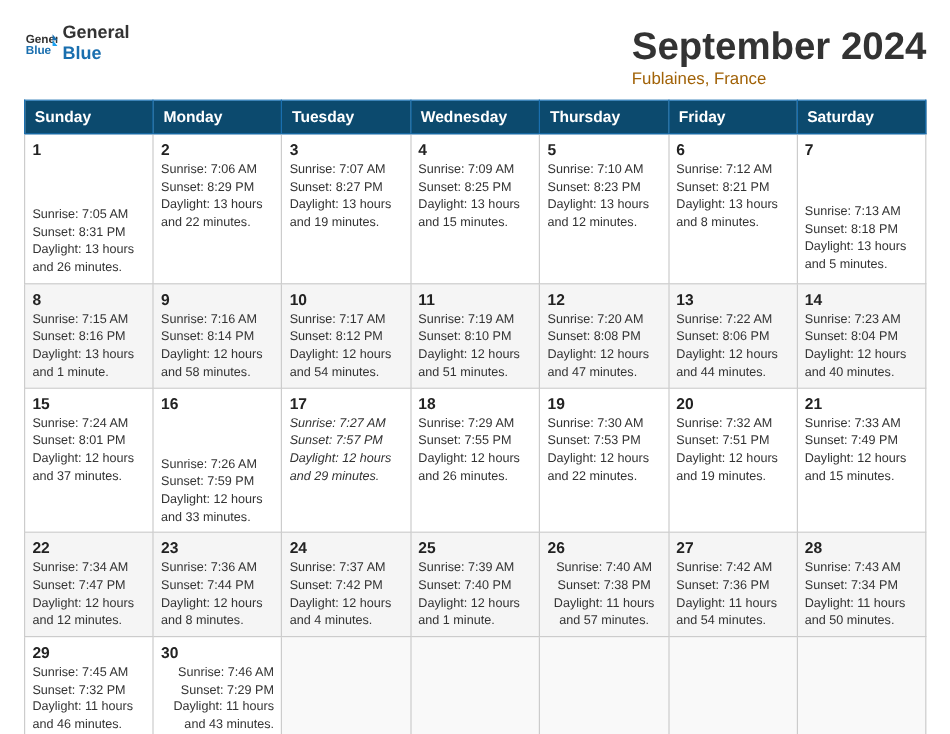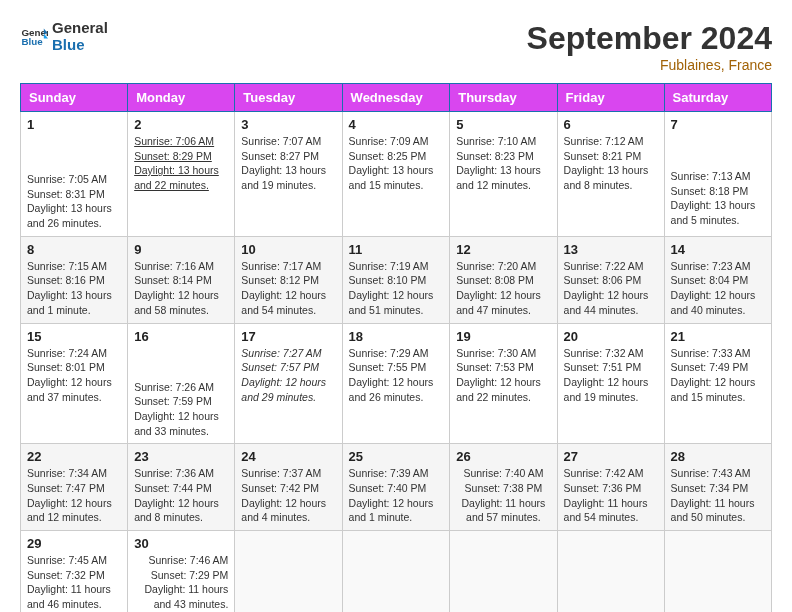--- a/index.html
+++ b/index.html
@@ -19,38 +19,38 @@
     .logo {
       display: flex;
       align-items: center;
       gap: 4px;
     }
     .logo-icon {
       width: 28px;
       height: 28px;
     }
     .title-area {
-      text-align: right;
+      text-align: left;
     }
     .calendar-title {
       font-size: 32px;
       font-weight: bold;
       color: #333;
     }
     .calendar-subtitle {
       font-size: 14px;
       color: #a16207;
     }
     table {
       width: 100%;
       border-collapse: collapse;
       font-size: 11px;
     }
     thead th {
-      background-color: #d946ef;
+      background-color: #0c4a6e;
       color: #fff;
       font-size: 13px;
       font-weight: bold;
       padding: 6px 8px;
       text-align: left;
       border: 1px solid #1a6faf;
     }
     tbody td {
       border: 1px solid #ccc;
       vertical-align: top;
@@ -115,21 +115,21 @@
   <tr>
         <td>
           <div class="day-number">1</div>
           <div class="day-info" style="white-space: pre-line; margin-top: 40px;">Sunrise: 7:05 AM
 Sunset: 8:31 PM
 Daylight: 13 hours
 and 26 minutes.</div>
         </td>
         <td>
           <div class="day-number">2</div>
-          <div class="day-info" style="white-space: pre-line; text-decoration: underline;">Sunrise: 7:06 AM
+          <div class="day-info" style="white-space: pre-line;">Sunrise: 7:06 AM
 Sunset: 8:29 PM
 Daylight: 13 hours
 and 22 minutes.</div>
         </td>
         <td>
           <div class="day-number">3</div>
           <div class="day-info" style="white-space: pre-line;">Sunrise: 7:07 AM
 Sunset: 8:27 PM
 Daylight: 13 hours
 and 19 minutes.</div>

